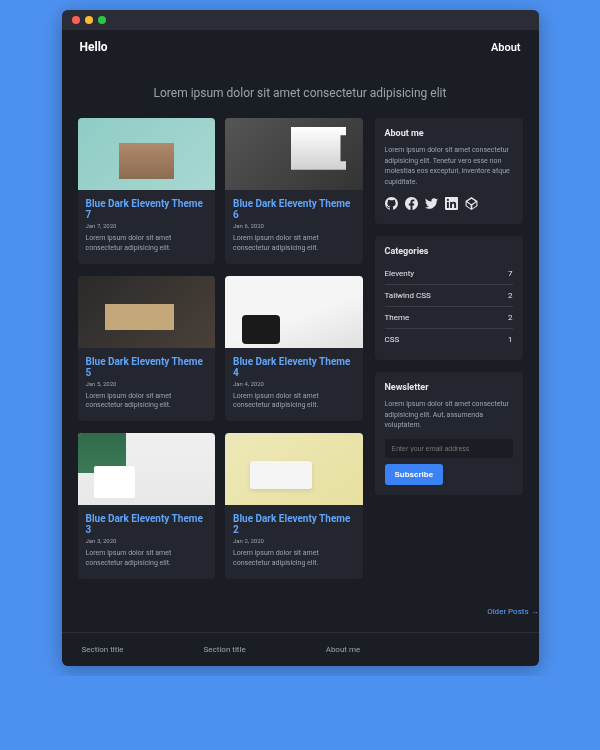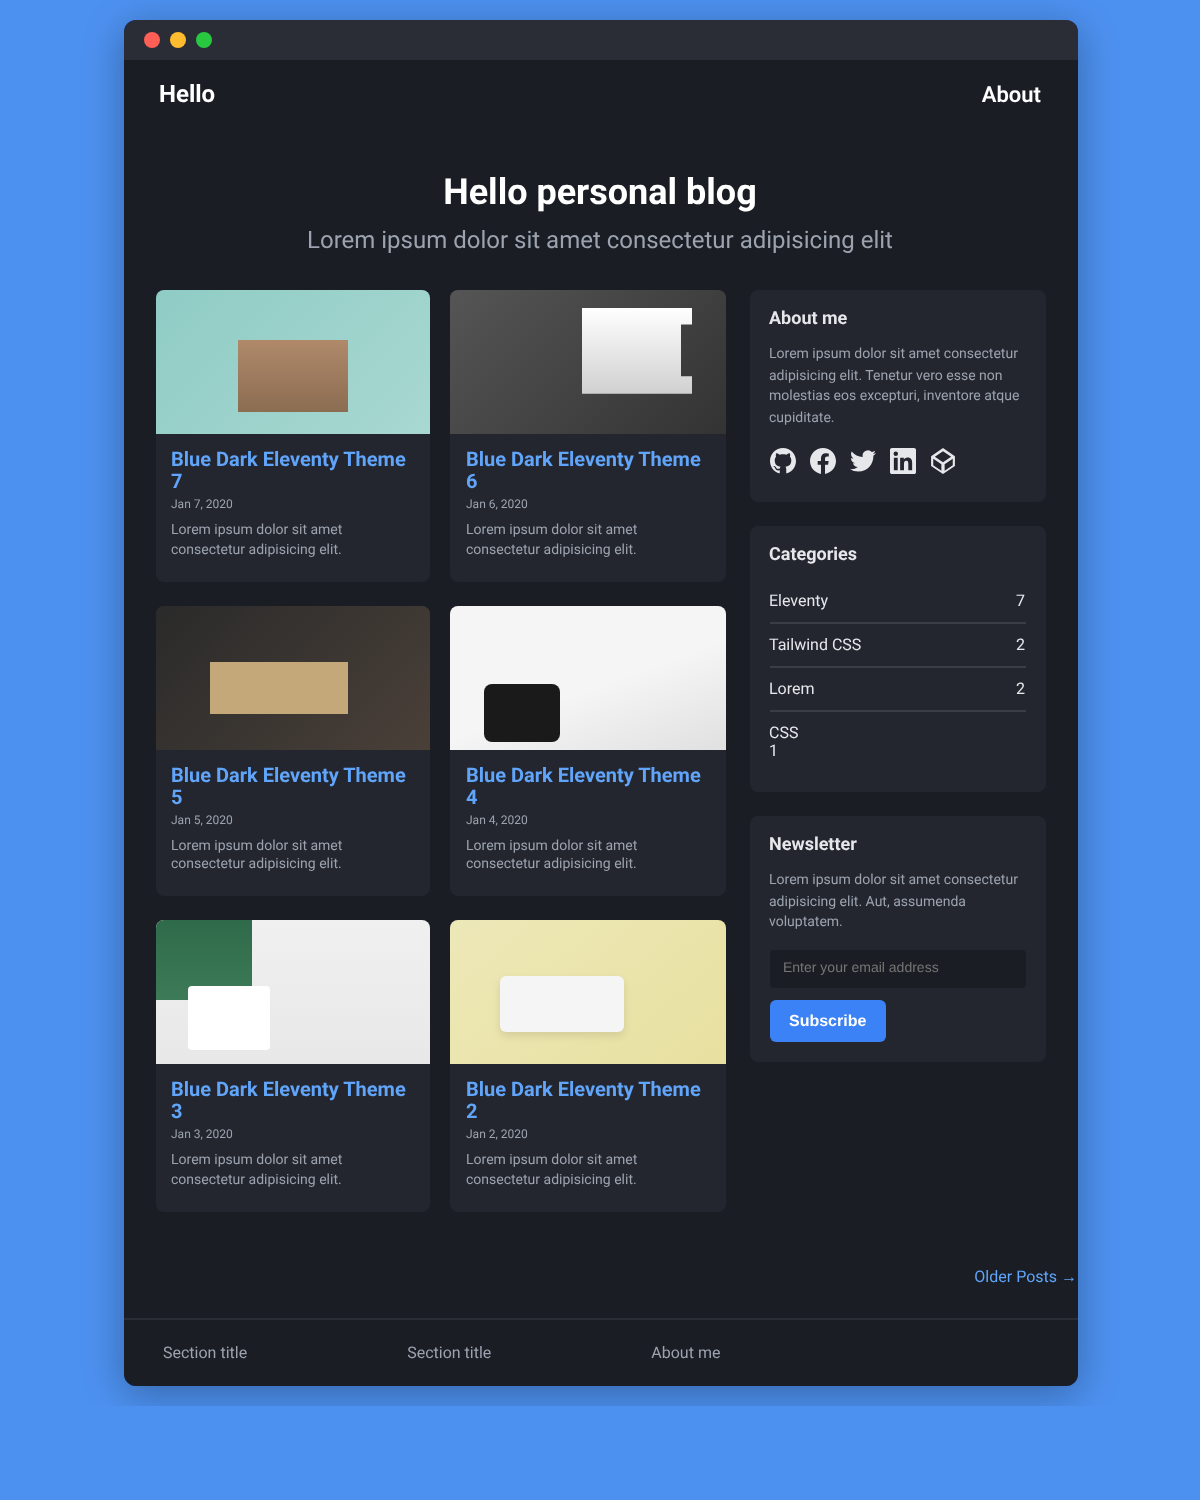--- a/index.html
+++ b/index.html
@@ -26,21 +26,21 @@
 .post-date { font-size: 6px; color: #9ca3af; margin-bottom: 5px; }
 .post-excerpt { font-size: 7px; color: #9ca3af; line-height: 1.4; }
 .sidebar { width: 148px; display: flex; flex-direction: column; gap: 12px; }
 .sb-card { background: #23262f; border-radius: 4px; padding: 10px; }
 .sb-title { font-size: 9px; color: #e5e7eb; margin-bottom: 7px; }
 .sb-text { font-size: 7px; color: #9ca3af; line-height: 1.5; }
 .socials { display: flex; gap: 7px; margin-top: 8px; }
 .socials svg { width: 13px; height: 13px; fill: #e5e7eb; }
 .cat-list { list-style: none; }
 .cat-row { display: flex; justify-content: space-between; font-size: 8px; color: #e5e7eb; padding: 6px 0; border-bottom: 1px solid #3a3d46; }
-.cat-row:last-child { border-bottom: none; flex-direction: column; }
+.cat-row:last-child { border-bottom: none; }
 .email-input { width: 100%; background: #1a1d24; border: none; color: #9ca3af; font-size: 7px; padding: 6px 7px; border-radius: 2px; margin-top: 8px; }
 .subscribe-btn { background: #3b82f6; color: #fff; border: none; font-size: 8px; font-weight: 600; padding: 6px 10px; border-radius: 3px; margin-top: 6px; cursor: pointer; }
 .older-posts { text-align: right; padding: 6px 0 14px; }
 .older-posts-link { color: #60a5fa; font-size: 8px; text-decoration: none; }
 .footer { display: flex; gap: 80px; padding: 12px 20px; border-top: 1px solid #2a2d35; text-align: right; }
 .footer-col-title { font-size: 8px; color: #9ca3af; }
 
 
 .th1 { background: linear-gradient(135deg,#8fccc5,#a8d8d1); position: relative; }
 .th1::after { content:""; position:absolute; left:30%; top:35%; width:40%; height:50%; background: linear-gradient(#b0896a,#8b6d52); }
@@ -67,21 +67,20 @@
   </div>
 
   <div class="page">
 
     <nav class="nav">
       <a class="nav-brand">Hello</a>
       <a class="nav-link">About</a>
     </nav>
 
     <header class="hero">
-      <h1 class="hero-title">Hello personal blog</h1>
       <p class="hero-subtitle">Lorem ipsum dolor sit amet consectetur adipisicing elit</p>
     </header>
 
     <div class="main-wrap">
 
       <div class="posts-grid">
         <article class="post-card">
           <div class="post-thumb th1"></div>
           <div class="post-body">
             <h3 class="post-title">Blue Dark Eleventy Theme 7</h3>
@@ -160,21 +159,21 @@
           <ul class="cat-list">
             <li class="cat-row">
               <span>Eleventy</span>
               <span>7</span>
             </li>
             <li class="cat-row">
               <span>Tailwind CSS</span>
               <span>2</span>
             </li>
             <li class="cat-row">
-              <span>Lorem</span>
+              <span>Theme</span>
               <span>2</span>
             </li>
             <li class="cat-row">
               <span>CSS</span>
               <span>1</span>
             </li>
           </ul>
         </div>
 
         <div class="sb-card">

